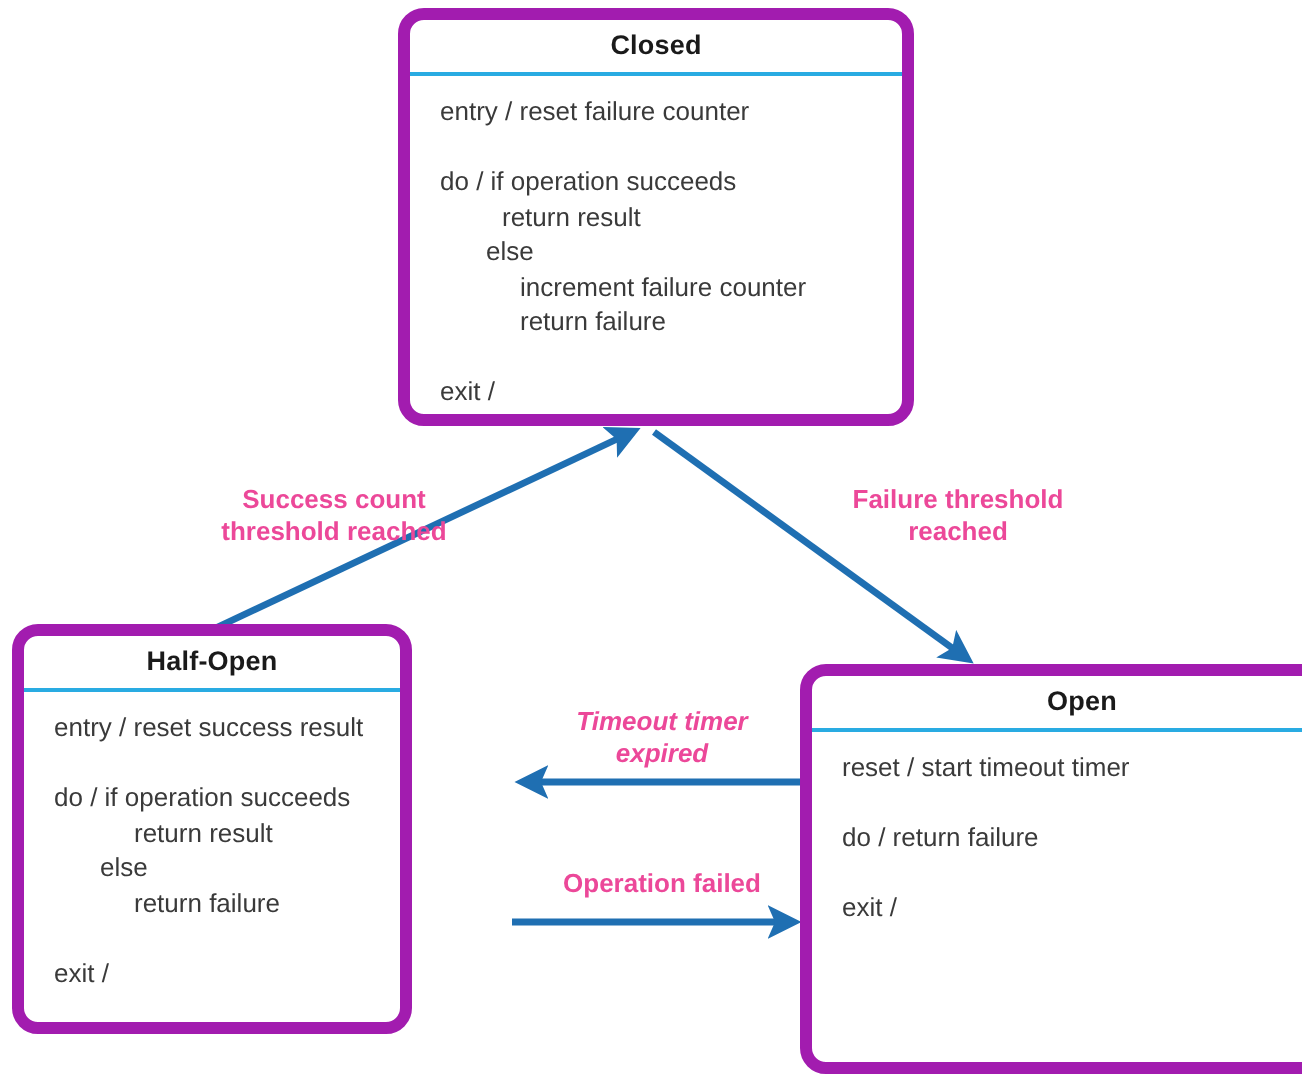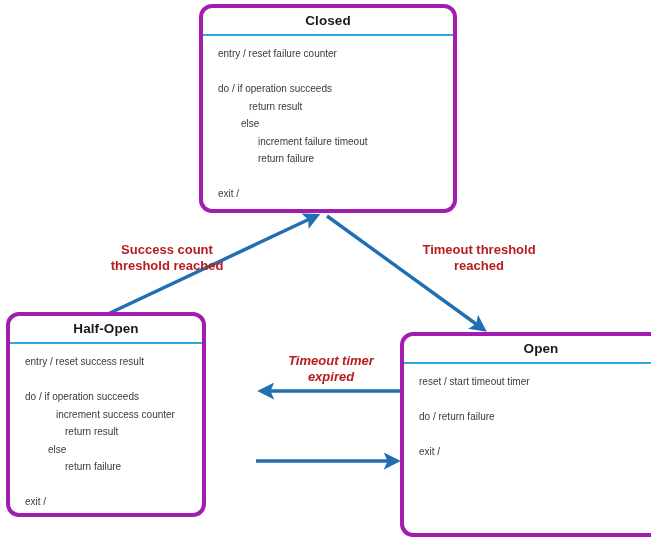--- a/index.html
+++ b/index.html
@@ -33,37 +33,37 @@
     height: 539px;
     z-index: 1;
     pointer-events: none;
   }
 
   
   .state-box {
     position: absolute;
     box-sizing: border-box;
     background: #ffffff;
-    border: 4px solid #a21caf;
+    border: 6px solid #a21caf;
     border-radius: 13px;
     z-index: 2;
   }
   .state-title {
     height: 26px;
     line-height: 26px;
     text-align: center;
     font-size: 13.5px;
     font-weight: bold;
     color: #1a1a1a;
     border-bottom: 2px solid #29ABE2;
     letter-spacing: 0.1px;
   }
   .state-body {
     padding: 9px 16px 0 0;
-    font-size: 10px;
+    font-size: 13px;
     color: #3a3a3a;
     line-height: 17.5px;
   }
   .line {
     white-space: pre;
     padding-left: 15px;
   }
   .line.blank {
     height: 17.5px;
   }
@@ -86,21 +86,21 @@
   #state-open {
     left: 400px;
     top: 332px;
     width: 282px;
     height: 205px;
   }
 
   
   .transition-label {
     position: absolute;
-    color: #b91c1c;
+    color: #ec4899;
     font-size: 13px;
     font-weight: bold;
     line-height: 16px;
     text-align: center;
     z-index: 3;
     white-space: pre-line;
   }
   #label-success-count {
     left: 92px;
     top: 242px;
@@ -145,34 +145,33 @@
   </svg>
 
   <div class="state-box" id="state-closed">
     <div class="state-title">Closed</div>
     <div class="state-body">
       <div class="line">entry / reset failure counter</div>
       <div class="line blank"></div>
       <div class="line">do / if operation succeeds</div>
       <div class="line indent-1">return result</div>
       <div class="line indent-2">else</div>
-      <div class="line indent-3">increment failure timeout</div>
+      <div class="line indent-3">increment failure counter</div>
       <div class="line indent-3">return failure</div>
       <div class="line blank"></div>
       <div class="line">exit /</div>
     </div>
   </div>
 
   <div class="state-box" id="state-halfopen">
     <div class="state-title">Half-Open</div>
     <div class="state-body">
       <div class="line">entry / reset success result</div>
       <div class="line blank"></div>
       <div class="line">do / if operation succeeds</div>
-      <div class="line indent-1">increment success counter</div>
       <div class="line indent-3">return result</div>
       <div class="line indent-2">else</div>
       <div class="line indent-3">return failure</div>
       <div class="line blank"></div>
       <div class="line">exit /</div>
     </div>
   </div>
 
   <div class="state-box" id="state-open">
     <div class="state-title">Open</div>
@@ -181,20 +180,21 @@
       <div class="line blank"></div>
       <div class="line">do / return failure</div>
       <div class="line blank"></div>
       <div class="line">exit /</div>
     </div>
   </div>
 
   <div class="transition-label" id="label-success-count">Success count
 threshold reached</div>
 
-  <div class="transition-label" id="label-failure-threshold">Timeout threshold
+  <div class="transition-label" id="label-failure-threshold">Failure threshold
 reached</div>
 
   <div class="transition-label" id="label-timeout-timer">Timeout timer
 expired</div>
 
+  <div class="transition-label" id="label-operation-failed">Operation failed</div>
 
 </div>
 
 </body></html>

